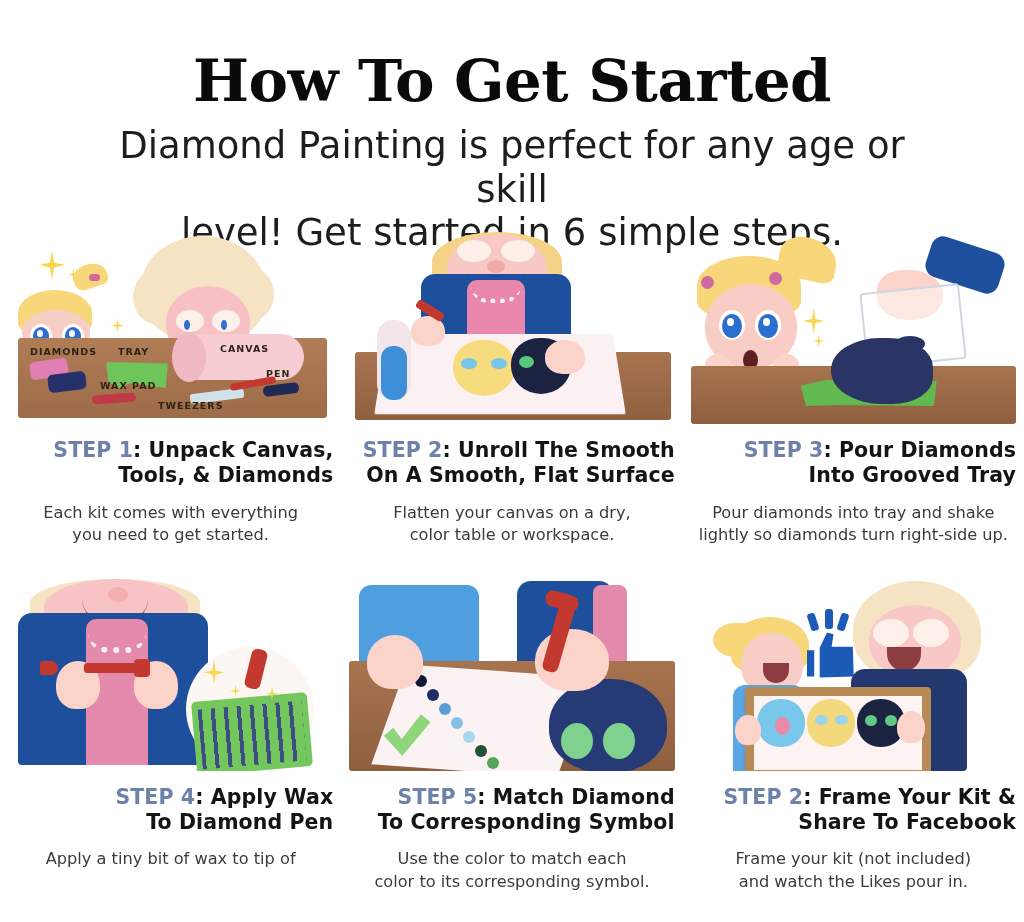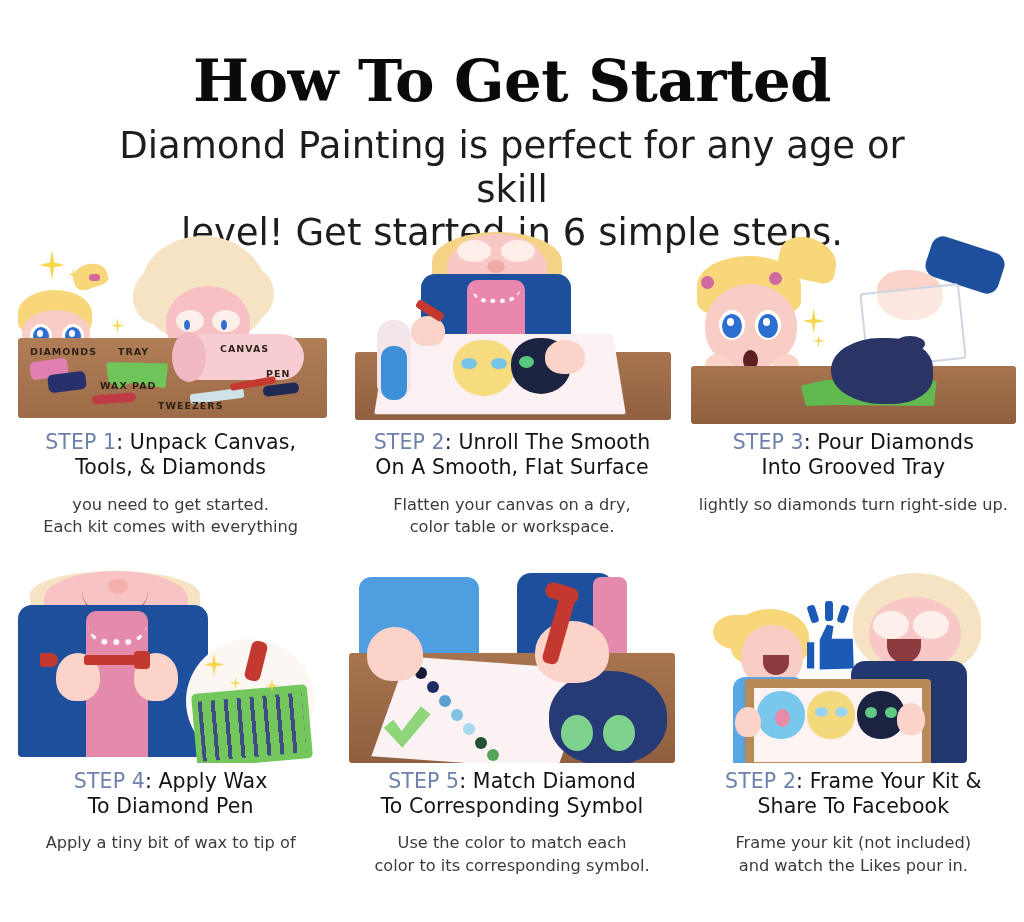--- a/index.html
+++ b/index.html
@@ -27,23 +27,23 @@
   .grid{
     position:absolute;left:0;top:228px;width:1024px;
     display:grid;grid-template-columns:1fr 1fr 1fr;
   }
   .cell{position:relative;padding:0 8px 0;}
   .art{
     position:relative;width:100%;height:196px;margin:0 auto;
     overflow:hidden;
   }
   .caption{
-    margin-top:6px;text-align:center;
+    margin-top:14px;text-align:right;
     font-family:"DejaVu Sans","Liberation Sans",sans-serif;
-    font-weight:400;font-size:20.5px;line-height:1.24;
+    font-weight:700;font-size:20.5px;line-height:1.24;
     color:#141414;letter-spacing:0.1px;
   }
   .caption .step-word{color:#6d81aa;}
   .desc{
     margin:13px auto 0;text-align:center;
     font-size:16.2px;line-height:1.38;color:#3b3b3b;
     max-width:300px;
   }
   .c3 .desc{max-width:320px;}
 
@@ -159,22 +159,22 @@
         <div class="tablelabel" style="left:258px;top:140px;">PEN</div>
       </div>
 
       <div class="caption">
         <div>
           <span class="step-word">STEP 1</span><span>: </span><span>Unpack Canvas,</span>
         </div>
         <div>Tools, &amp; Diamonds</div>
       </div>
       <div class="desc">
+        <div>Each kit comes with everything</div>
         <div>you need to get started.</div>
-        <div>Each kit comes with everything</div>
       </div>
     </div>
 
     <div class="cell c2">
       <div class="art">
         <div class="hairblond abs" style="left:83px;top:4px;width:130px;height:60px;border-radius:50% 50% 26% 26%;background:#f4d386;"></div>
         <div class="head abs" style="left:98px;top:6px;width:100px;height:70px;background:#f8c8c6;"></div>
         <div class="abs" style="left:108px;top:12px;width:34px;height:22px;border-radius:50%;background:#fdeee9;"></div>
         <div class="abs" style="left:152px;top:12px;width:34px;height:22px;border-radius:50%;background:#fdeee9;"></div>
         <div class="abs" style="left:138px;top:32px;width:18px;height:13px;border-radius:50%;background:#f0aba9;"></div>
@@ -245,20 +245,21 @@
         <div class="abs" style="left:204px;top:108px;width:30px;height:16px;border-radius:50%;background:#2a3566;"></div>
       </div>
 
       <div class="caption">
         <div>
           <span class="step-word">STEP 3</span><span>: </span><span>Pour Diamonds</span>
         </div>
         <div>Into Grooved Tray</div>
       </div>
       <div class="desc">
+        <div>Pour diamonds into tray and shake</div>
         <div>lightly so diamonds turn right-side up.</div>
       </div>
     </div>
 
     <div class="cell c4 row2" style="margin-top:28px;">
       <div class="art">
         <div class="hairpale abs" style="left:22px;top:4px;width:170px;height:48px;border-radius:50% 50% 20% 20%;"></div>
         <div class="head abs" style="left:36px;top:4px;width:144px;height:56px;background:#f7c3c4;"></div>
         <div class="abs" style="left:100px;top:12px;width:20px;height:15px;border-radius:50%;background:#f5b0ad;"></div>
         <div class="abs" style="left:74px;top:24px;width:66px;height:22px;border-bottom:3px solid #b8594f;border-radius:0 0 40px 40px;"></div>

